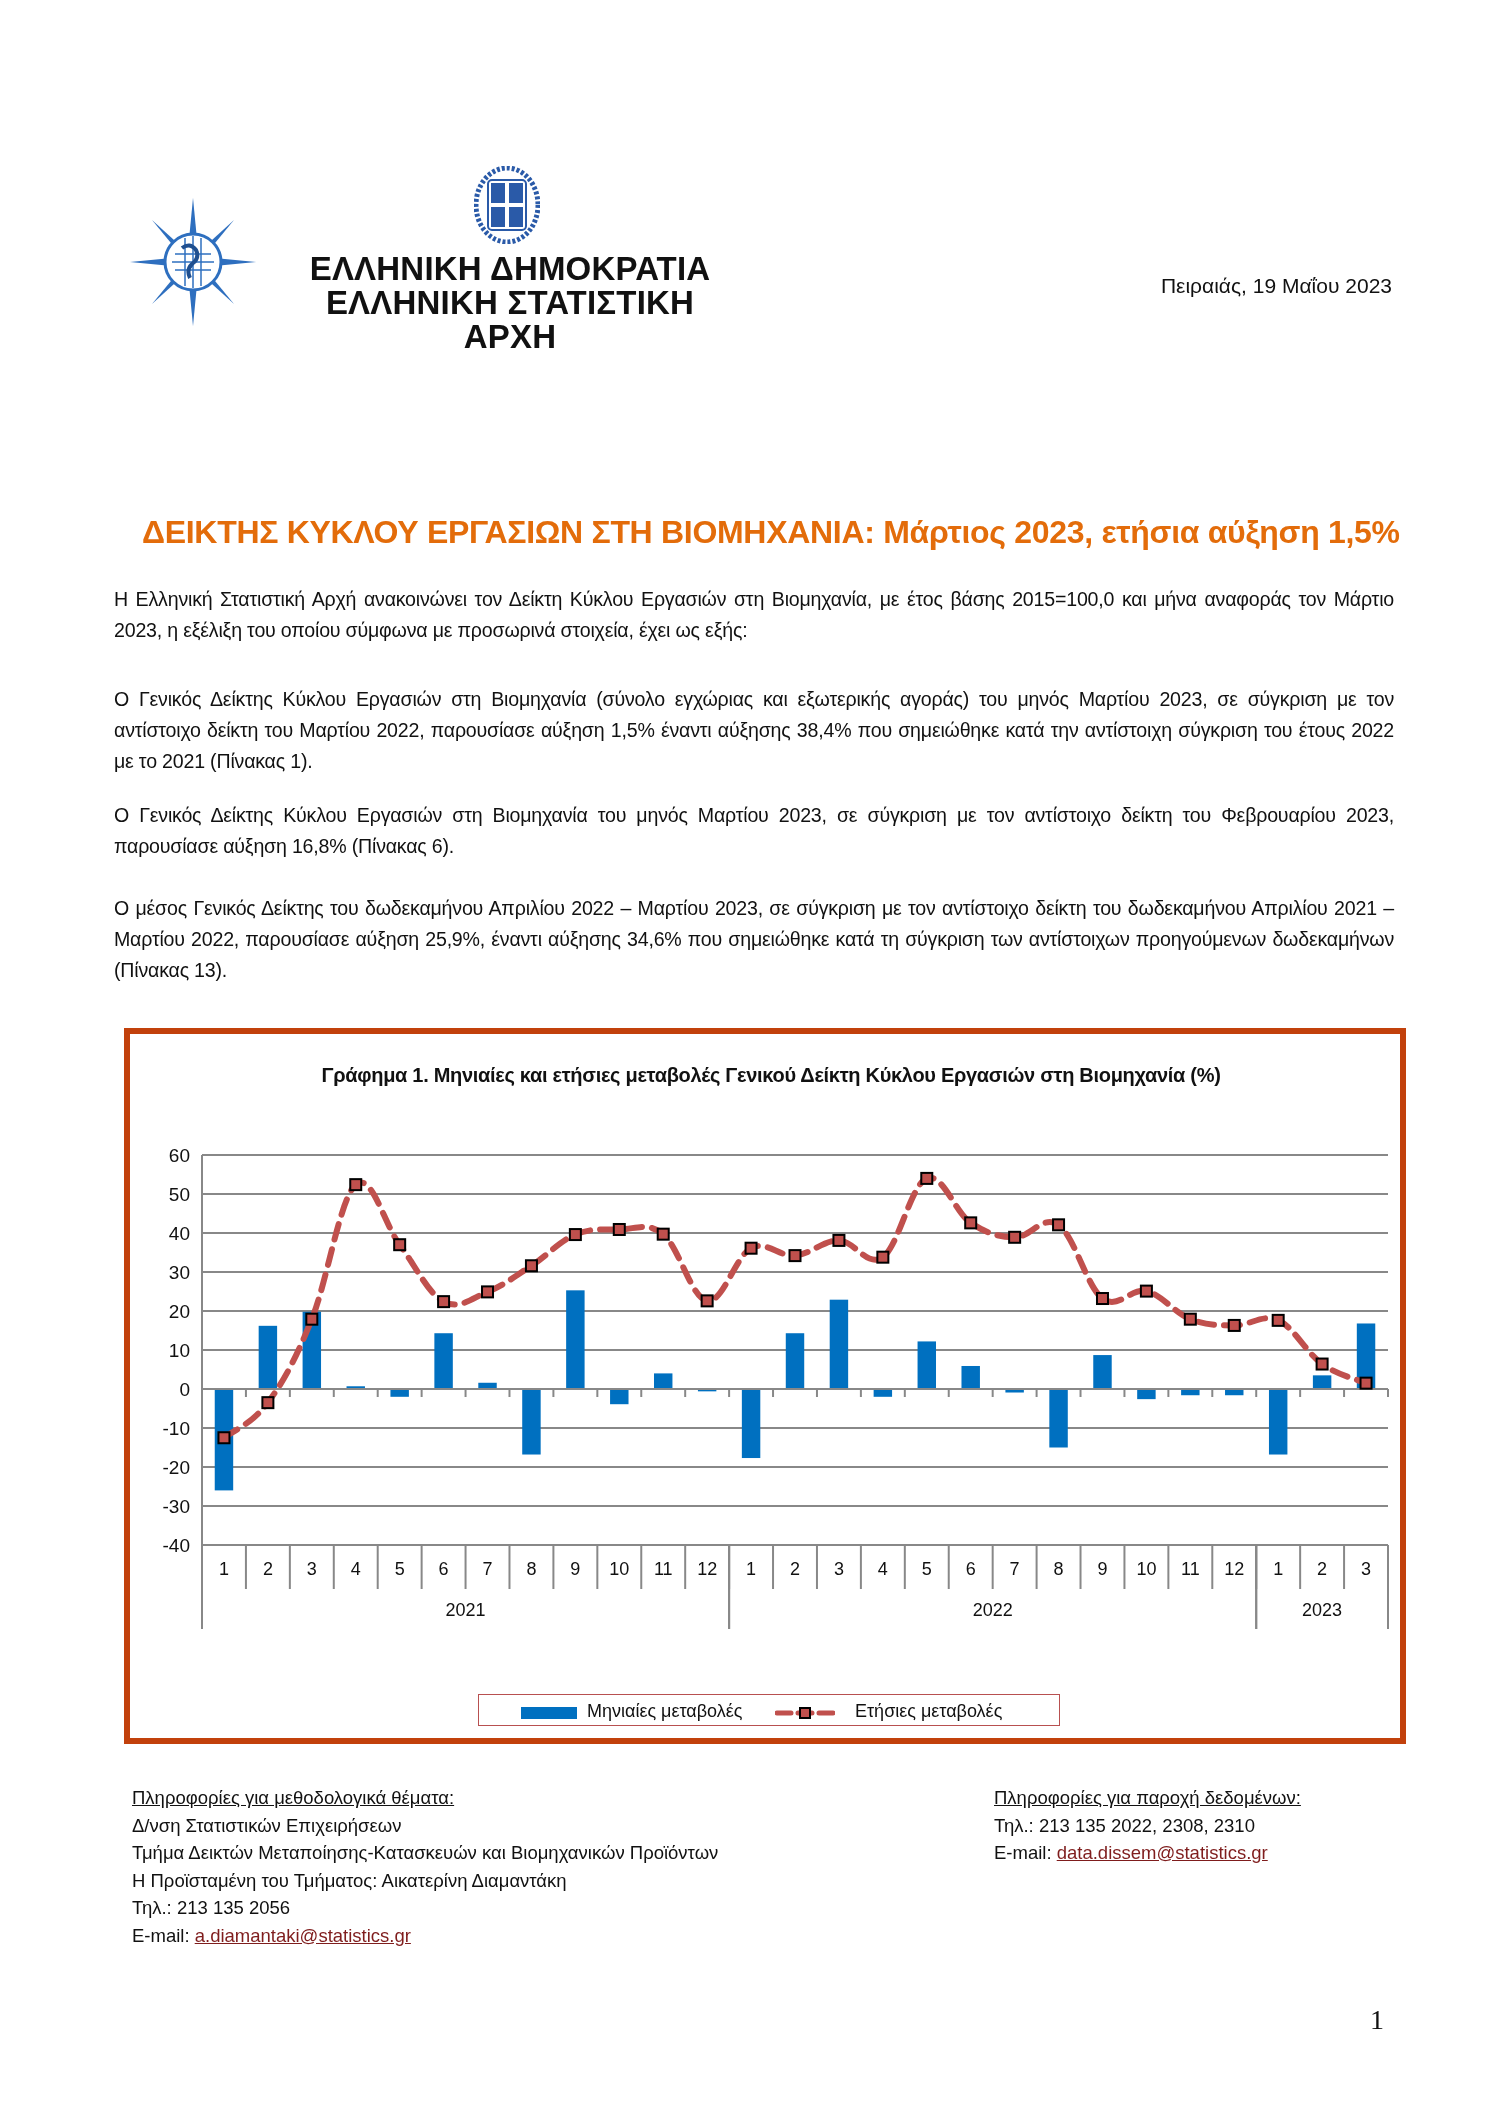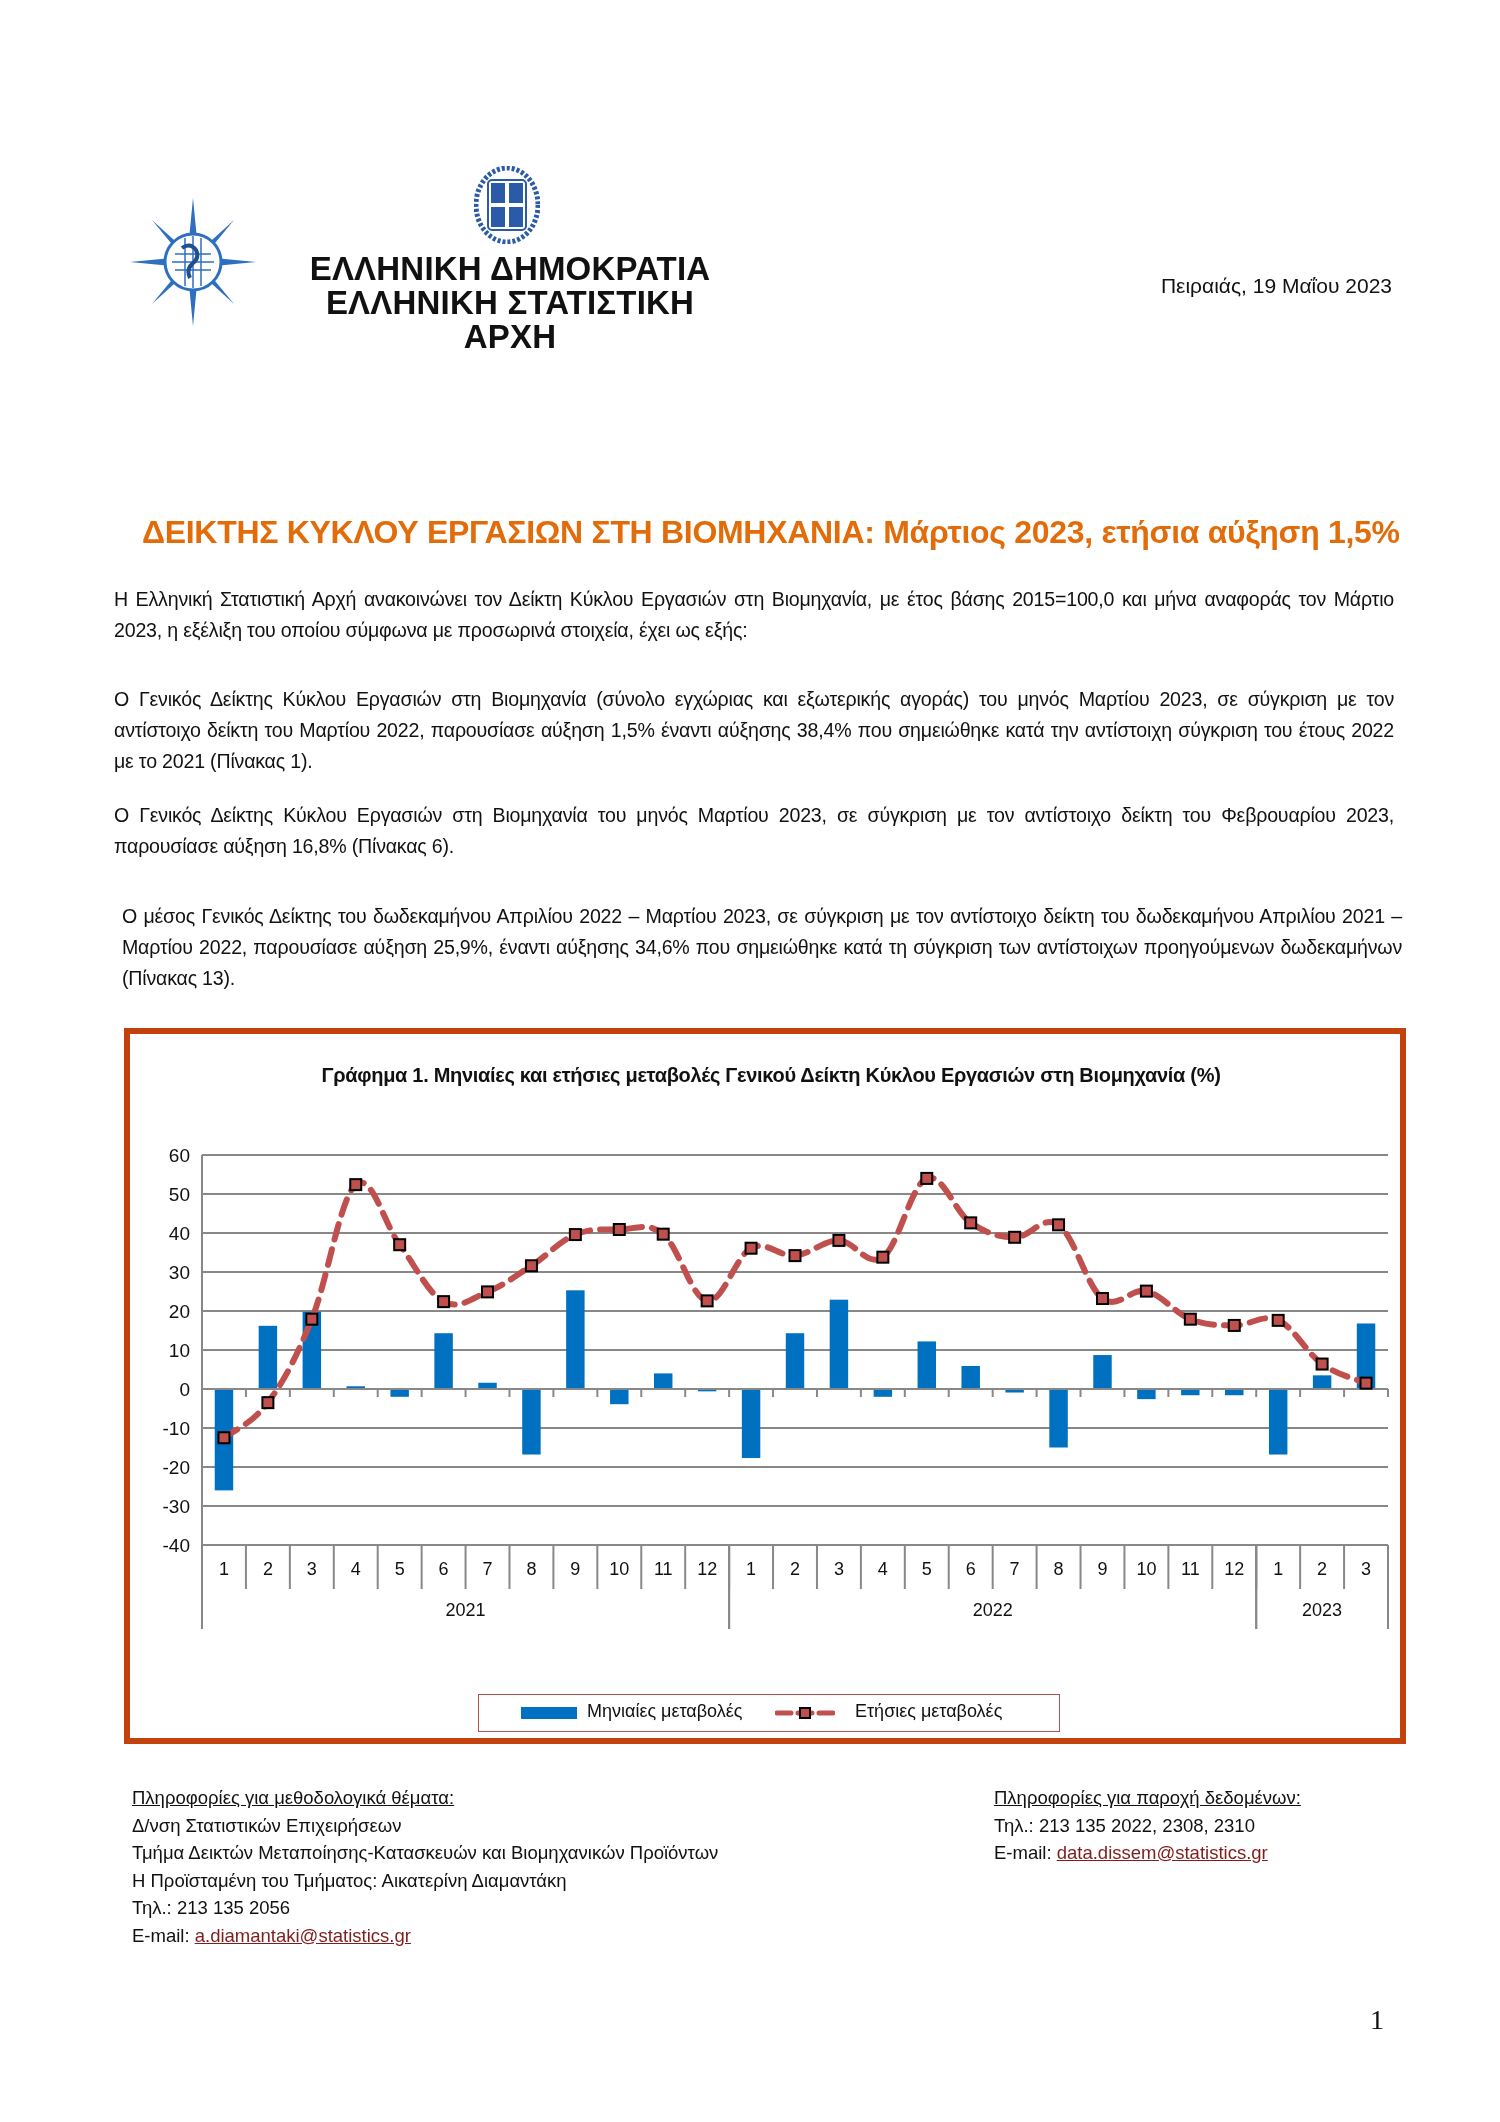--- a/index.html
+++ b/index.html
@@ -11,21 +11,21 @@
   .date { left:1080px; top:274px; width:312px; text-align:right; font-size:21px; }
   .title { left:114px; top:514px; width:1280px; color:#e36c0a; font-weight:bold; font-size:32px; letter-spacing:-0.3px;margin-left:28px; }
   .para { left:114px; width:1280px; font-size:19.6px; line-height:31px; text-align:justify; letter-spacing:-0.2px; }
   .p1 { top:584px; }
   .p2 { top:684px; }
   .p3 { top:800px; }
   .p4 { top:893px; }
   .chart-box { left:124px; top:1028px; width:1282px; height:716px; border:6px solid #c2410c; box-sizing:border-box; }
   .chart-title { left:0; top:30px; width:1282px; text-align:center; font-weight:bold; font-size:20px; letter-spacing:-0.3px; }
   .chart-svg { left:0; top:0; }
-  .legend { left:348px; top:660px; width:582px; height:38px; border:1.5px solid #b85050; box-sizing:border-box; }
+  .legend { left:348px; top:660px; width:582px; height:32px; border:1.5px solid #b85050; box-sizing:border-box; }
   .legend-bar { left:42px; top:12px; width:56px; height:12px; background:#0070c0; }
   .legend-lbl1 { left:108px; top:6px; font-size:18px; }
   .legend-line { left:296px; top:9px; width:60px; height:18px; }
   .legend-lbl2 { left:376px; top:6px; font-size:18px; }
   .footer { font-size:18.5px; line-height:27.5px; }
   .footer-left { left:132px; top:1784px; width:760px; }
   .footer-right { left:994px; top:1784px; width:400px; }
   .footer .hd { font-weight:normal; text-decoration:underline; }
   .link { color:#7f1d1d; text-decoration:underline; }
   .page-num { left:1370px; top:2004px; font-family:"Liberation Serif", serif; font-size:28px; }
@@ -71,21 +71,21 @@
   <div>ΕΛΛΗΝΙΚΗ ΔΗΜΟΚΡΑΤΙΑ</div>
   <div>ΕΛΛΗΝΙΚΗ ΣΤΑΤΙΣΤΙΚΗ ΑΡΧΗ</div>
 </div>
 <div class="abs date">Πειραιάς, 19 Μαΐου 2023</div>
 
 <div class="abs title">ΔΕΙΚΤΗΣ ΚΥΚΛΟΥ ΕΡΓΑΣΙΩΝ ΣΤΗ ΒΙΟΜΗΧΑΝΙΑ: Μάρτιος 2023, ετήσια αύξηση 1,5%</div>
 
 <p class="abs para p1" style="margin:0">Η Ελληνική Στατιστική Αρχή ανακοινώνει τον Δείκτη Κύκλου Εργασιών στη Βιομηχανία, με έτος βάσης 2015=100,0 και μήνα αναφοράς τον Μάρτιο 2023, η εξέλιξη του οποίου σύμφωνα με προσωρινά στοιχεία, έχει ως εξής:</p>
 <p class="abs para p2" style="margin:0">Ο Γενικός Δείκτης Κύκλου Εργασιών στη Βιομηχανία (σύνολο εγχώριας και εξωτερικής αγοράς) του μηνός Μαρτίου 2023, σε σύγκριση με τον αντίστοιχο δείκτη του Μαρτίου 2022, παρουσίασε αύξηση 1,5% έναντι αύξησης 38,4% που σημειώθηκε κατά την αντίστοιχη σύγκριση του έτους 2022 με το 2021 (Πίνακας 1).</p>
 <p class="abs para p3" style="margin:0">Ο Γενικός Δείκτης Κύκλου Εργασιών στη Βιομηχανία του μηνός Μαρτίου 2023, σε σύγκριση με τον αντίστοιχο δείκτη του Φεβρουαρίου 2023, παρουσίασε αύξηση 16,8% (Πίνακας 6).</p>
-<p class="abs para p4" style="margin:8px">Ο μέσος Γενικός Δείκτης του δωδεκαμήνου Απριλίου 2022 – Μαρτίου 2023, σε σύγκριση με τον αντίστοιχο δείκτη του δωδεκαμήνου Απριλίου 2021 – Μαρτίου 2022, παρουσίασε αύξηση 25,9%, έναντι αύξησης 34,6% που σημειώθηκε κατά τη σύγκριση των αντίστοιχων προηγούμενων δωδεκαμήνων (Πίνακας 13).</p>
+<p class="abs para p4" style="margin:0">Ο μέσος Γενικός Δείκτης του δωδεκαμήνου Απριλίου 2022 – Μαρτίου 2023, σε σύγκριση με τον αντίστοιχο δείκτη του δωδεκαμήνου Απριλίου 2021 – Μαρτίου 2022, παρουσίασε αύξηση 25,9%, έναντι αύξησης 34,6% που σημειώθηκε κατά τη σύγκριση των αντίστοιχων προηγούμενων δωδεκαμήνων (Πίνακας 13).</p>
 
 <div class="abs chart-box">
   <div class="abs chart-title">Γράφημα 1. Μηνιαίες και ετήσιες μεταβολές  Γενικού Δείκτη Κύκλου Εργασιών στη Βιομηχανία (%)</div>
   <svg class="abs chart-svg" id="chart" width="1278" height="650">
       <line x1="72" x2="1258" y1="121" y2="121" stroke="#888" stroke-width="2"></line>
       <text x="60" y="128" text-anchor="end" font-size="19" fill="#111" font-family="Liberation Sans, sans-serif">60</text>
       <line x1="72" x2="1258" y1="160" y2="160" stroke="#888" stroke-width="2"></line>
       <text x="60" y="167" text-anchor="end" font-size="19" fill="#111" font-family="Liberation Sans, sans-serif">50</text>
       <line x1="72" x2="1258" y1="199" y2="199" stroke="#888" stroke-width="2"></line>
       <text x="60" y="206" text-anchor="end" font-size="19" fill="#111" font-family="Liberation Sans, sans-serif">40</text>

